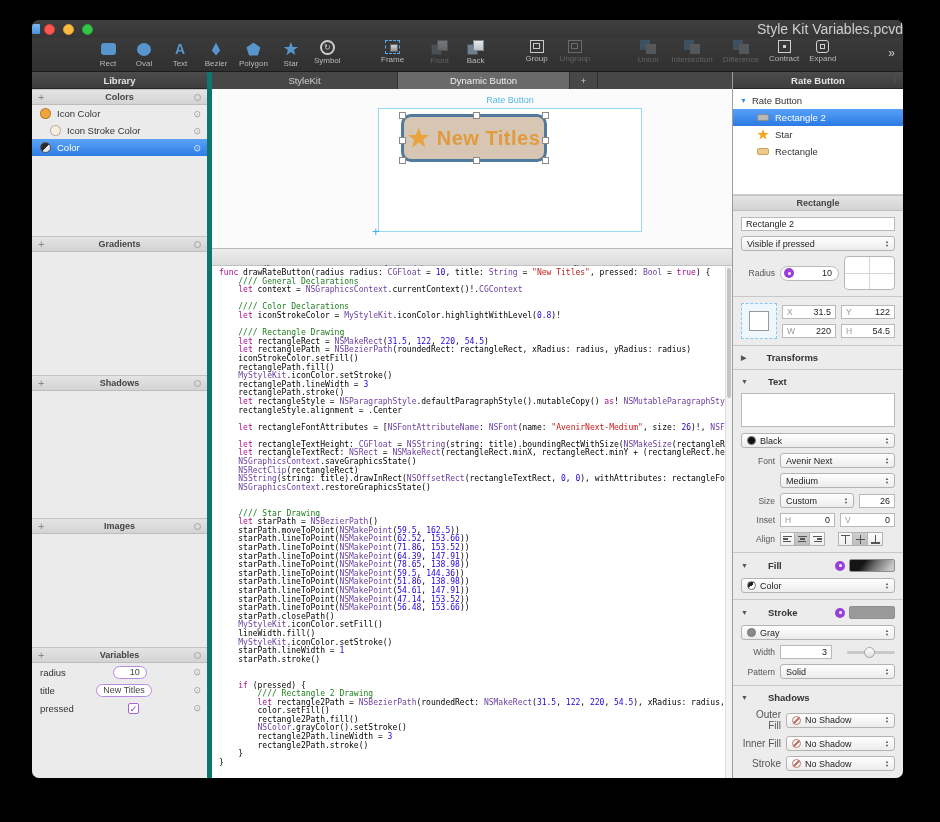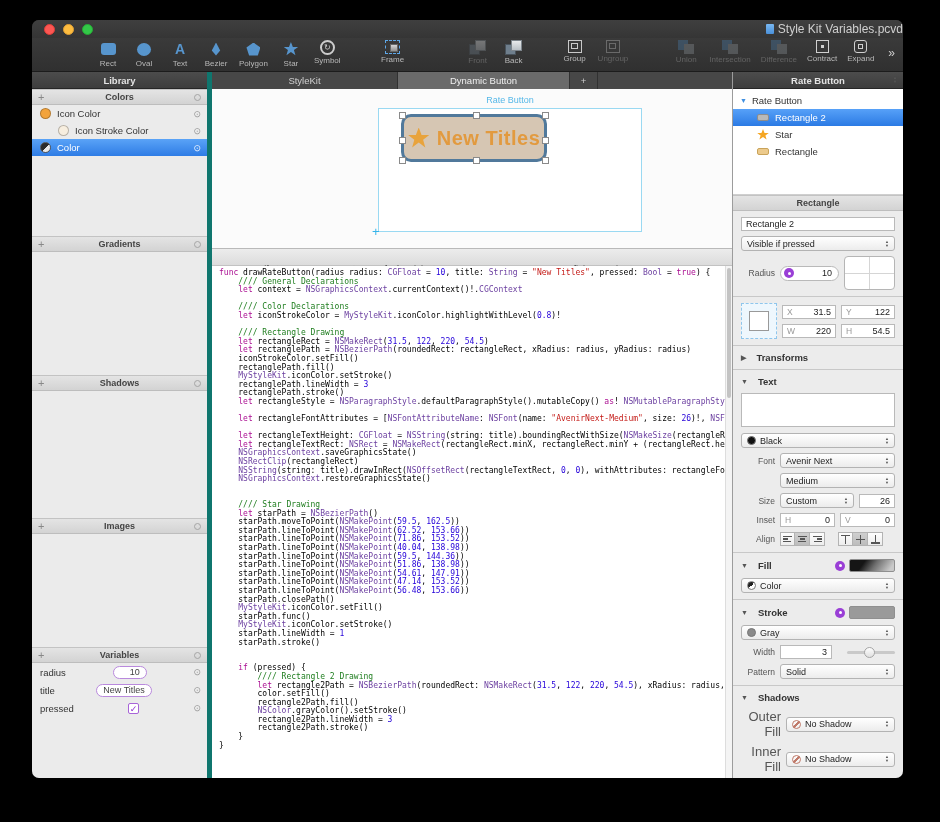--- a/index.html
+++ b/index.html
@@ -9,33 +9,33 @@
     overflow:hidden;background:#2e2e2e;box-shadow:0 18px 48px rgba(0,0,0,.65);display:flex;flex-direction:column;}
 
   
   .titlebar{height:18px;background:linear-gradient(#3f3f3f,#353535);display:flex;align-items:center;
     position:relative;flex:0 0 auto;}
   .lights{display:flex;gap:8px;margin-left:12px;}
   .light{width:11px;height:11px;border-radius:50%;}
   .light.red{background:#fc5753;border:1px solid #df3e3a;}
   .light.yellow{background:#fdbc40;border:1px solid #de9f34;}
   .light.green{background:#33c748;border:1px solid #27aa35;}
-  .wtitle{position:absolute;left:0;right:0;text-align:center;font-size:12px;color:#cfcfcf;
-    display:flex;align-items:center;justify-content:flex-end;gap:4px;pointer-events:none;}
+  .wtitle{position:absolute;left:0;right:0;text-align:center;font-size:14px;color:#cfcfcf;
+    display:flex;align-items:center;justify-content:space-between;gap:4px;pointer-events:none;}
   .docicon{display:inline-block;width:8px;height:10px;background:linear-gradient(#79b8f2,#4a90d9);border-radius:1px;}
 
   
   .toolbar{height:34px;background:linear-gradient(#3a3a3a,#303030);border-bottom:1px solid #1c1c1c;
     display:flex;align-items:flex-start;padding:2px 6px 0 58px;flex:0 0 auto;position:relative;}
   .tool{display:flex;flex-direction:column;align-items:center;margin:0 5px;min-width:26px;}
   .tool.dim{opacity:.35;}
   .ticon{height:18px;display:flex;align-items:center;justify-content:center;position:relative;}
   .tlabel{font-size:8px;color:#b8b8b8;margin-top:1px;white-space:nowrap;}
   .tool-frame{margin-left:34px;}
-  .tool-layers{margin-left:54px;}
+  .tool-layers{margin-left:16px;}
   .tool-group{margin-left:30px;}
   .tool-bool-union{margin-left:40px;}
   .tool-contract{}
   .ticon-rect{width:15px;}.ticon-rect::before{content:'';width:15px;height:12px;background:#5795cd;border-radius:3px;}
   .ticon-oval::before{content:'';width:14px;height:13px;background:#5795cd;border-radius:50%;}
   .ticon-text{color:#5795cd;font-size:14px;font-weight:bold;}
   .ticon-bezier::before{content:'';width:10px;height:13px;background:#5795cd;
     clip-path:polygon(50% 0,92% 62%,50% 100%,8% 62%);}
   .ticon-polygon::before{content:'';width:14px;height:13px;background:#5795cd;
     clip-path:polygon(50% 0,100% 38%,81% 100%,19% 100%,0 38%);}
@@ -69,21 +69,21 @@
 
   
   .library{width:180px;display:flex;flex-direction:column;background:#ebebeb;border-right:5px solid #0f766e;}
   .sec-head{height:16px;background:linear-gradient(#e4e4e4,#d3d3d3);border-top:1px solid #c3c3c3;
     border-bottom:1px solid #bdbdbd;display:flex;align-items:center;font-size:9px;font-weight:bold;color:#444;
     position:relative;flex:0 0 auto;}
   .sec-head .plus{position:absolute;left:6px;color:#888;font-weight:normal;font-size:11px;line-height:10px;}
   .sec-head .ring{position:absolute;right:6px;width:7px;height:7px;border:1px solid #a5a5a5;border-radius:50%;}
   .sec-head .t{flex:1;text-align:center;}
   .lib-row{height:17px;display:flex;align-items:center;font-size:9.5px;color:#333;padding-left:8px;gap:6px;flex:0 0 auto;}
-  .lib-row.ind{padding-left:26px;}
+  .lib-row.ind{padding-left:18px;}
   .lib-row.sel{background:linear-gradient(#5aa3f7,#2e7ce5);color:#fff;}
   .swatch{width:11px;height:11px;border-radius:50%;border:1px solid rgba(0,0,0,.25);flex:0 0 auto;}
   .swatch.half{background:linear-gradient(135deg,#2b2b2b 50%,#e9e9e9 50%);border-color:#555;}
   .lib-row .target,.var-row .target{margin-left:auto;margin-right:6px;color:#999;font-size:9px;}
   .lib-row.sel .target{color:#e8f1ff;}
   .filler1{height:80px;}.filler2{height:123px;}.filler3{height:127px;}.filler4{height:113px;}
   .var-row{height:18px;display:flex;align-items:center;font-size:9.5px;color:#333;padding-left:8px;flex:0 0 auto;}
   .var-ctrl{margin-left:auto;display:flex;align-items:center;}
   .var-field{min-width:34px;height:13px;border:1px solid #b989dd;border-radius:7px;background:#fff;
     font-size:9px;color:#444;display:flex;align-items:center;justify-content:flex-end;padding:0 6px;}
@@ -162,21 +162,21 @@
   .vbadge{width:10px;height:10px;border-radius:50%;background:#9a3fd6;display:flex;align-items:center;
     justify-content:center;flex:0 0 auto;}
   .vbadge::before{content:'';width:3px;height:3px;background:#fff;border-radius:50%;}
   .pillfield{height:15px;border:1px solid #b9b9b9;border-radius:8px;background:#fff;display:flex;
     align-items:center;padding:0 6px 0 3px;gap:4px;width:62px;}
   .pillfield .fval{margin-left:auto;}
   .corner-widget{width:54px;height:34px;border:1px solid #b5b5b5;border-radius:4px;background:#fff;
     margin-left:auto;background-image:linear-gradient(#d5d5d5,#d5d5d5),linear-gradient(#d5d5d5,#d5d5d5);
     background-size:100% 1px,1px 100%;background-position:center center;background-repeat:no-repeat;}
   .divider{border-top:1px solid #c8c8c8;margin:6px -8px;}
-  .sechead2{display:flex;align-items:center;gap:10px;font-size:9.5px;font-weight:bold;color:#333;margin:2px 0 6px;}
+  .sechead2{display:flex;align-items:center;gap:20px;font-size:9.5px;font-weight:bold;color:#333;margin:2px 0 6px;}
   .sechead2 .tri{font-size:7px;color:#555;}
   .anchor{width:36px;height:36px;border:1px dashed #8fc6ec;background:#eef7fd;position:relative;flex:0 0 auto;}
   .anchor .in{position:absolute;left:7px;top:7px;width:20px;height:20px;background:#fff;border:1px solid #999;}
   .geo-grid{flex:1;display:grid;grid-template-columns:1fr 1fr;grid-gap:5px;}
   .textarea{height:34px;border:1px solid #b9b9b9;background:#fff;margin-bottom:6px;}
   .alignbtn{width:15px;height:14px;border:1px solid #b3b3b3;background:linear-gradient(#fdfdfd,#ededed);
     display:flex;align-items:center;justify-content:center;}
   .alignbtn.sel{background:linear-gradient(#cfcfcf,#bdbdbd);}
   .agroup{display:flex;}
   .agroup .alignbtn+.alignbtn{border-left:none;}
@@ -188,21 +188,21 @@
   .va::before{content:'';position:absolute;left:4px;top:0;bottom:0;width:1.3px;background:#555;}
   .va-top::after{content:'';position:absolute;top:0;left:0;right:0;height:1.5px;background:#555;}
   .va-mid::after{content:'';position:absolute;top:4px;left:0;right:0;height:1.5px;background:#555;}
   .va-bot::after{content:'';position:absolute;bottom:0;left:0;right:0;height:1.5px;background:#555;}
   .fillsw{width:46px;height:13px;border:1px solid #8f8f8f;border-radius:2px;
     background:linear-gradient(125deg,#151515 30%,#6e6e6e 55%,#c9c9c9 90%);}
   .strokesw{width:46px;height:13px;border:1px solid #8f8f8f;border-radius:2px;background:#9a9a9a;}
   .slider{flex:1;height:3px;background:#c9c9c9;border-radius:2px;position:relative;margin-left:10px;}
   .slider .knob{position:absolute;left:36%;top:-4px;width:11px;height:11px;border-radius:50%;
     background:linear-gradient(#fdfdfd,#e0e0e0);border:1px solid #a5a5a5;}
-  .shlabel{width:40px;text-align:right;color:#555;font-size:13px;flex:0 0 auto;}
+  .shlabel{width:40px;text-align:right;color:#555;font-size:10px;flex:0 0 auto;}
 </style>
 </head>
 <body>
 
 <div class="window">
 
   <div class="titlebar">
     <div class="lights">
       <span class="light red"></span>
       <span class="light yellow"></span>
@@ -465,45 +465,47 @@
             <div class="code-line">&nbsp;</div>
             <div class="code-line"><span class="tok-c">    //// Rectangle Drawing</span></div>
             <div class="code-line">    <span class="tok-k">let</span> rectangleRect = <span class="tok-t">NSMakeRect</span>(<span class="tok-n">31.5</span>, <span class="tok-n">122</span>, <span class="tok-n">220</span>, <span class="tok-n">54.5</span>)</div>
             <div class="code-line">    <span class="tok-k">let</span> rectanglePath = <span class="tok-t">NSBezierPath</span>(roundedRect: rectangleRect, xRadius: radius, yRadius: radius)</div>
             <div class="code-line">    iconStrokeColor.setFill()</div>
             <div class="code-line">    rectanglePath.fill()</div>
             <div class="code-line">    <span class="tok-t">MyStyleKit</span>.iconColor.setStroke()</div>
             <div class="code-line">    rectanglePath.lineWidth = <span class="tok-n">3</span></div>
             <div class="code-line">    rectanglePath.stroke()</div>
             <div class="code-line">    <span class="tok-k">let</span> rectangleStyle = <span class="tok-t">NSParagraphStyle</span>.defaultParagraphStyle().mutableCopy() <span class="tok-k">as</span>! <span class="tok-t">NSMutableParagraphStyle</span></div>
+            <div class="code-line">    rectangleStyle.alignment = .Center</div>
             <div class="code-line">&nbsp;</div>
             <div class="code-line">    <span class="tok-k">let</span> rectangleFontAttributes = [<span class="tok-t">NSFontAttributeName</span>: <span class="tok-t">NSFont</span>(name: <span class="tok-s">"AvenirNext-Medium"</span>, size: <span class="tok-n">26</span>)!, <span class="tok-t">NSForegroundColorAttributeName</span>: .iconColor, : rectangleStyle]</div>
             <div class="code-line">&nbsp;</div>
             <div class="code-line">    <span class="tok-k">let</span> rectangleTextHeight: <span class="tok-t">CGFloat</span> = <span class="tok-t">NSString</span>(string: title).boundingRectWithSize(<span class="tok-t">NSMakeSize</span>(rectangleRect.width, .infinity), options: .UsesLineFragmentOrigin, attributes: rectangleFontAttributes).size.height</div>
             <div class="code-line">    <span class="tok-k">let</span> rectangleTextRect: <span class="tok-t">NSRect</span> = <span class="tok-t">NSMakeRect</span>(rectangleRect.minX, rectangleRect.minY + (rectangleRect.height - rectangleTextHeight) / , rectangleRect.width, rectangleTextHeight)</div>
             <div class="code-line">    <span class="tok-t">NSGraphicsContext</span>.saveGraphicsState()</div>
             <div class="code-line">    <span class="tok-t">NSRectClip</span>(rectangleRect)</div>
             <div class="code-line">    <span class="tok-t">NSString</span>(string: title).drawInRect(<span class="tok-t">NSOffsetRect</span>(rectangleTextRect, <span class="tok-n">0</span>, <span class="tok-n">0</span>), withAttributes: rectangleFontAttributes)</div>
             <div class="code-line">    <span class="tok-t">NSGraphicsContext</span>.restoreGraphicsState()</div>
             <div class="code-line">&nbsp;</div>
             <div class="code-line">&nbsp;</div>
             <div class="code-line"><span class="tok-c">    //// Star Drawing</span></div>
             <div class="code-line">    <span class="tok-k">let</span> starPath = <span class="tok-t">NSBezierPath</span>()</div>
             <div class="code-line">    starPath.moveToPoint(<span class="tok-t">NSMakePoint</span>(<span class="tok-n">59.5</span>, <span class="tok-n">162.5</span>))</div>
             <div class="code-line">    starPath.lineToPoint(<span class="tok-t">NSMakePoint</span>(<span class="tok-n">62.52</span>, <span class="tok-n">153.66</span>))</div>
             <div class="code-line">    starPath.lineToPoint(<span class="tok-t">NSMakePoint</span>(<span class="tok-n">71.86</span>, <span class="tok-n">153.52</span>))</div>
-            <div class="code-line">    starPath.lineToPoint(<span class="tok-t">NSMakePoint</span>(<span class="tok-n">40.04</span>, <span class="tok-n">138.98</span>))</div>
+            <div class="code-line">    starPath.lineToPoint(<span class="tok-t">NSMakePoint</span>(<span class="tok-n">64.39</span>, <span class="tok-n">147.91</span>))</div>
+            <div class="code-line">    starPath.lineToPoint(<span class="tok-t">NSMakePoint</span>(<span class="tok-n">78.65</span>, <span class="tok-n">138.98</span>))</div>
             <div class="code-line">    starPath.lineToPoint(<span class="tok-t">NSMakePoint</span>(<span class="tok-n">59.5</span>, <span class="tok-n">144.36</span>))</div>
             <div class="code-line">    starPath.lineToPoint(<span class="tok-t">NSMakePoint</span>(<span class="tok-n">51.86</span>, <span class="tok-n">138.98</span>))</div>
             <div class="code-line">    starPath.lineToPoint(<span class="tok-t">NSMakePoint</span>(<span class="tok-n">54.61</span>, <span class="tok-n">147.91</span>))</div>
             <div class="code-line">    starPath.lineToPoint(<span class="tok-t">NSMakePoint</span>(<span class="tok-n">47.14</span>, <span class="tok-n">153.52</span>))</div>
             <div class="code-line">    starPath.lineToPoint(<span class="tok-t">NSMakePoint</span>(<span class="tok-n">56.48</span>, <span class="tok-n">153.66</span>))</div>
             <div class="code-line">    starPath.closePath()</div>
             <div class="code-line">    <span class="tok-t">MyStyleKit</span>.iconColor.setFill()</div>
-            <div class="code-line">    starPath.func()</div>
+            <div class="code-line">    lineWidth.fill()</div>
             <div class="code-line">    <span class="tok-t">MyStyleKit</span>.iconColor.setStroke()</div>
             <div class="code-line">    starPath.lineWidth = <span class="tok-n">1</span></div>
             <div class="code-line">    starPath.stroke()</div>
             <div class="code-line">&nbsp;</div>
             <div class="code-line">&nbsp;</div>
             <div class="code-line">    <span class="tok-k">if</span> (pressed) {</div>
             <div class="code-line"><span class="tok-c">        //// Rectangle 2 Drawing</span></div>
             <div class="code-line">        <span class="tok-k">let</span> rectangle2Path = <span class="tok-t">NSBezierPath</span>(roundedRect: <span class="tok-t">NSMakeRect</span>(<span class="tok-n">31.5</span>, <span class="tok-n">122</span>, <span class="tok-n">220</span>, <span class="tok-n">54.5</span>), xRadius: radius, yRadius: radius)</div>
             <div class="code-line">        color.setFill()</div>
             <div class="code-line">        rectangle2Path.fill()</div>

